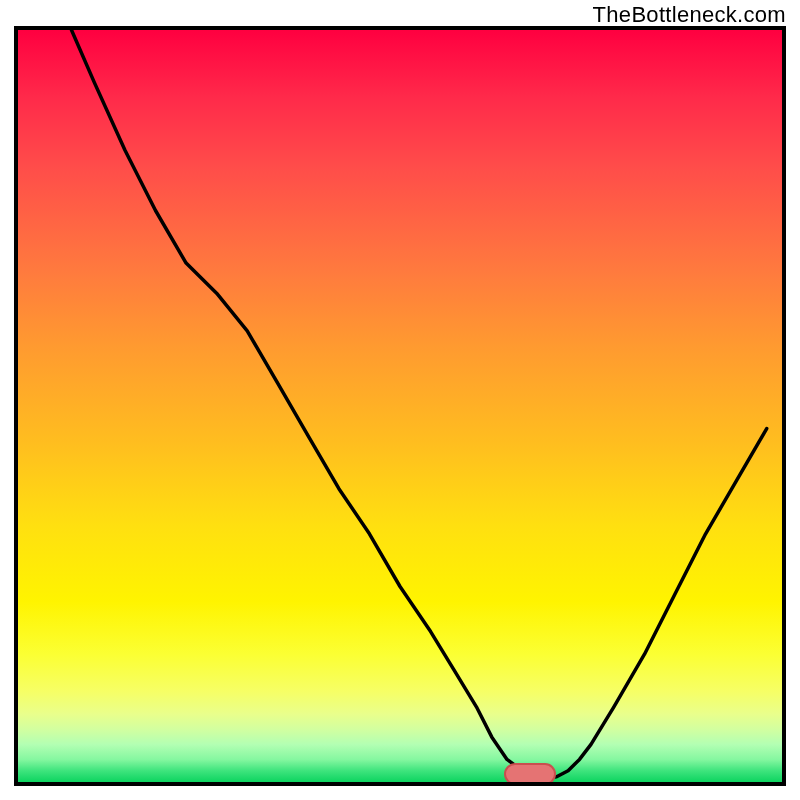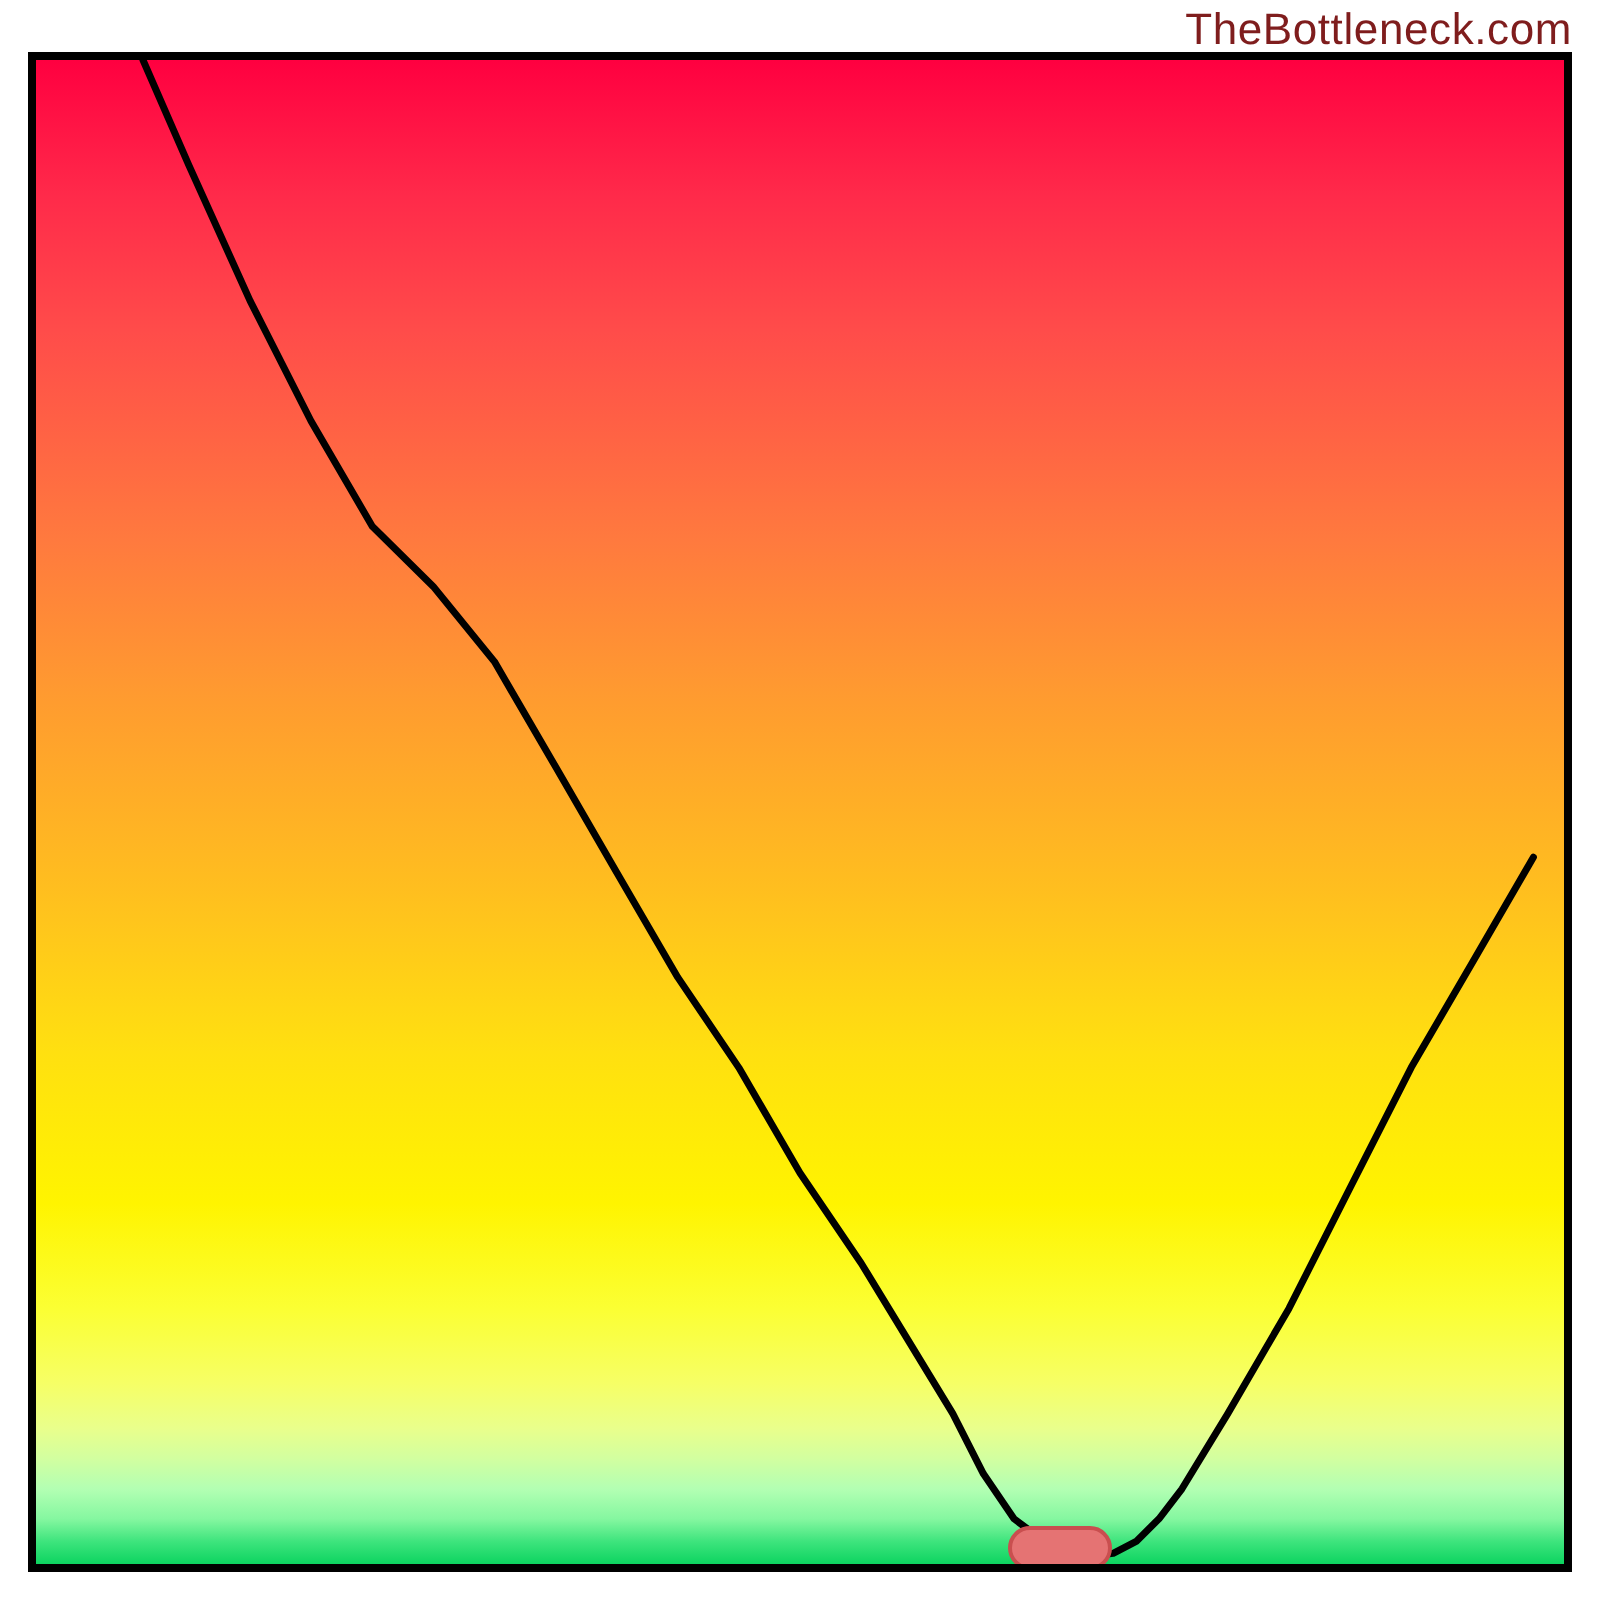--- a/index.html
+++ b/index.html
@@ -62,21 +62,21 @@
   }
   .marker {
     position: absolute;
     box-sizing: border-box;
     border-radius: 999px;
   }
   .watermark {
     position: absolute;
     top: 2px;
     right: 14px;
-    color: #7f1d1d;
+    color: #000000;
     font-size: 22px;
     font-weight: 400;
     letter-spacing: 0.3px;
     user-select: none;
   }
 </style>
 </head>
 <body>
 
 <div class="stage">

